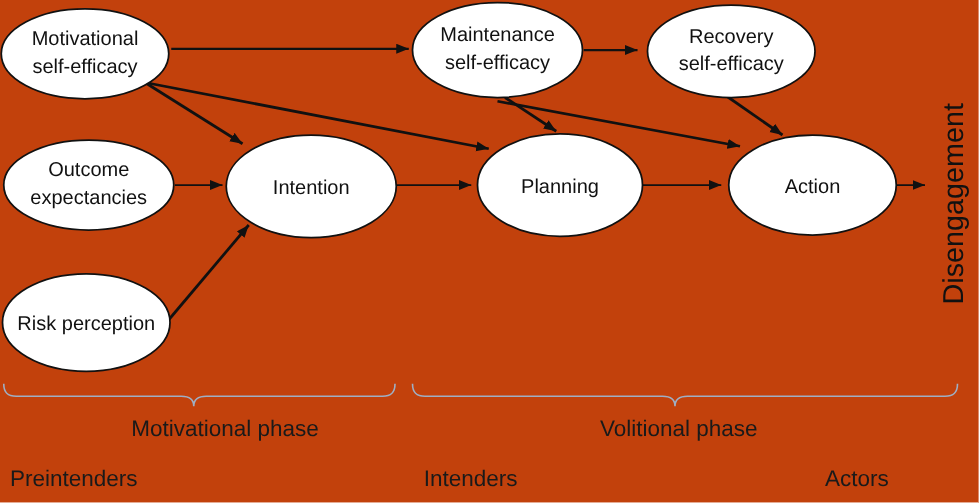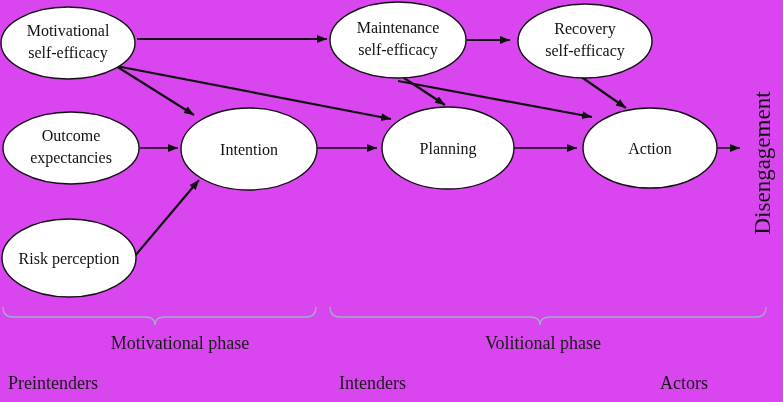--- a/index.html
+++ b/index.html
@@ -4,22 +4,22 @@
 <style>
   html, body {
     margin: 0;
     padding: 0;
     background: #ffffff;
   }
   #stage {
     position: relative;
     width: 783px;
     height: 402px;
-    background: #d946ef;
-    font-family: Liberation Serif, serif;
+    background: #c2410c;
+    font-family: Liberation Sans, sans-serif;
     overflow: hidden;
   }
   svg { display: block; }
   .node-ellipse {
     fill: #ffffff;
     stroke: #111111;
     stroke-width: 1.4;
   }
   .node-label {
     fill: #111111;

